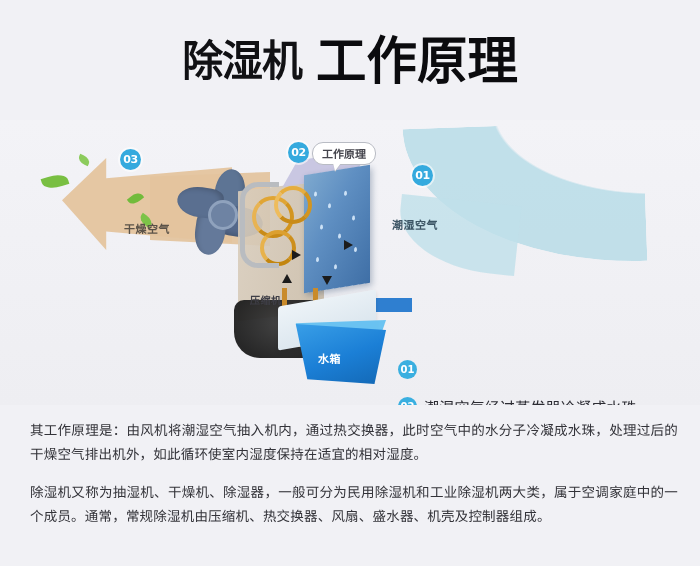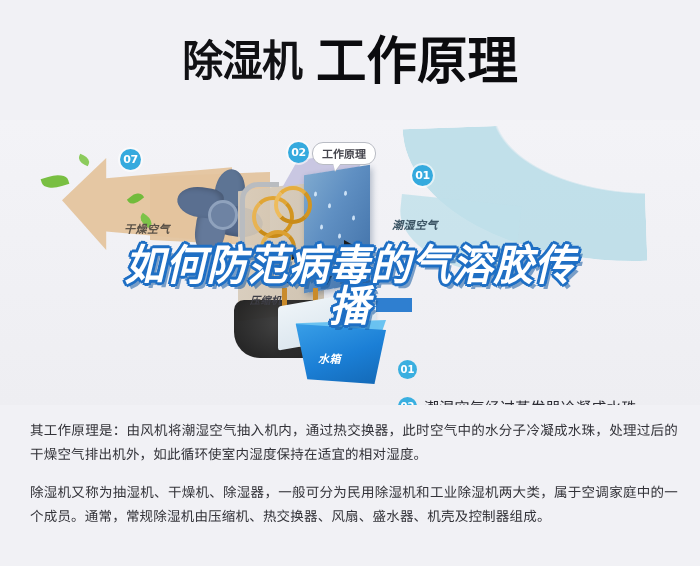--- a/index.html
+++ b/index.html
@@ -278,21 +278,20 @@
   }
 
   
   .dg-label {
     position: absolute;
     font-size: 11px;
     color: #4a4a52;
     font-weight: bold;
     letter-spacing: .5px;
     white-space: nowrap;
-    font-style: italic;
   }
   .lbl-dry   { left: 124px; top: 100px; color:#5a5248; }
   .lbl-humid { left: 392px; top: 96px;  color:#3c5565; }
   .lbl-comp  { left: 250px; top: 172px; color:#3e3e46; font-size:10px; }
   .lbl-tank  { left: 318px; top: 230px; color:#ffffff; font-size:11px; }
 
   .bubble {
     position: absolute;
     left: 312px; top: 22px;
     padding: 2px 9px 3px;
@@ -476,38 +475,34 @@
 
     <div class="bubble">工作原理</div>
 
     <div class="dg-label lbl-dry">干燥空气</div>
     <div class="dg-label lbl-humid">潮湿空气</div>
     <div class="dg-label lbl-comp">压缩机</div>
     <div class="dg-label lbl-tank">水箱</div>
 
     <div class="badge badge-01">01</div>
     <div class="badge badge-02">02</div>
-    <div class="badge badge-03">07</div>
+    <div class="badge badge-03">03</div>
 
     <div class="legend">
       <div class="legend-row">
         <span class="legend-badge">01</span>
         <span class="legend-text"></span>
       </div>
       <div class="legend-row">
         <span class="legend-badge">02</span>
         <span class="legend-text">潮湿空气经过蒸发器冷凝成水珠</span>
       </div>
 
     </div>
   </div>
 
-  <div class="watermark">
-    <div class="wm-line">如何防范病毒的气溶胶传</div>
-    <div class="wm-line">播</div>
-  </div>
 
   <div class="body-copy">
     <p class="para">其工作原理是：由风机将潮湿空气抽入机内，通过热交换器，此时空气中的水分子冷凝成水珠，处理过后的干燥空气排出机外，如此循环使室内湿度保持在适宜的相对湿度。</p>
     <p class="para">除湿机又称为抽湿机、干燥机、除湿器，一般可分为民用除湿机和工业除湿机两大类，属于空调家庭中的一个成员。通常，常规除湿机由压缩机、热交换器、风扇、盛水器、机壳及控制器组成。</p>
   </div>
 
 </div>
 
 </body></html>

